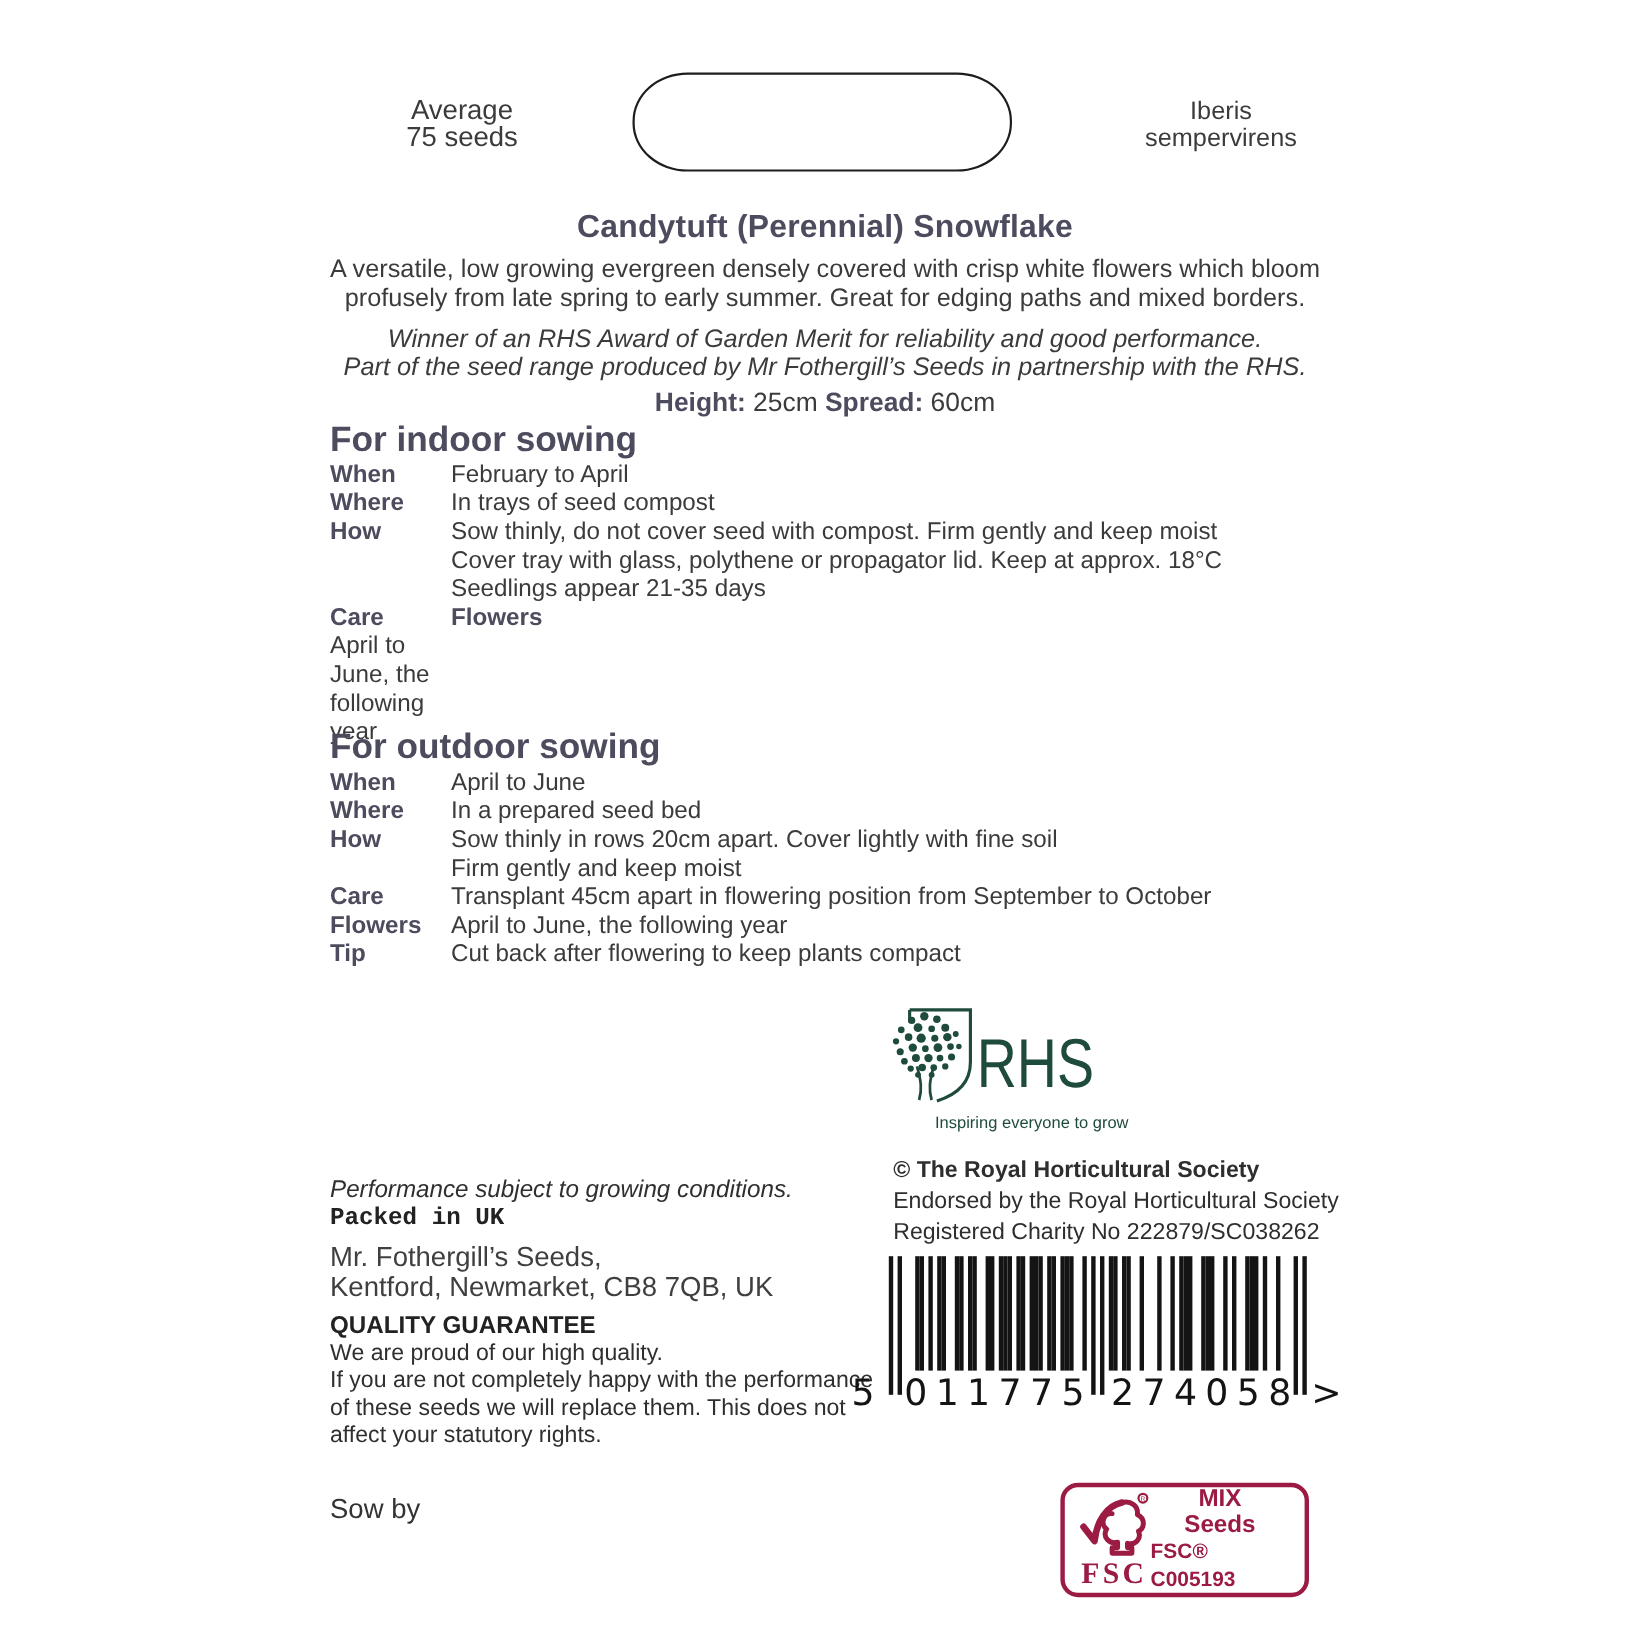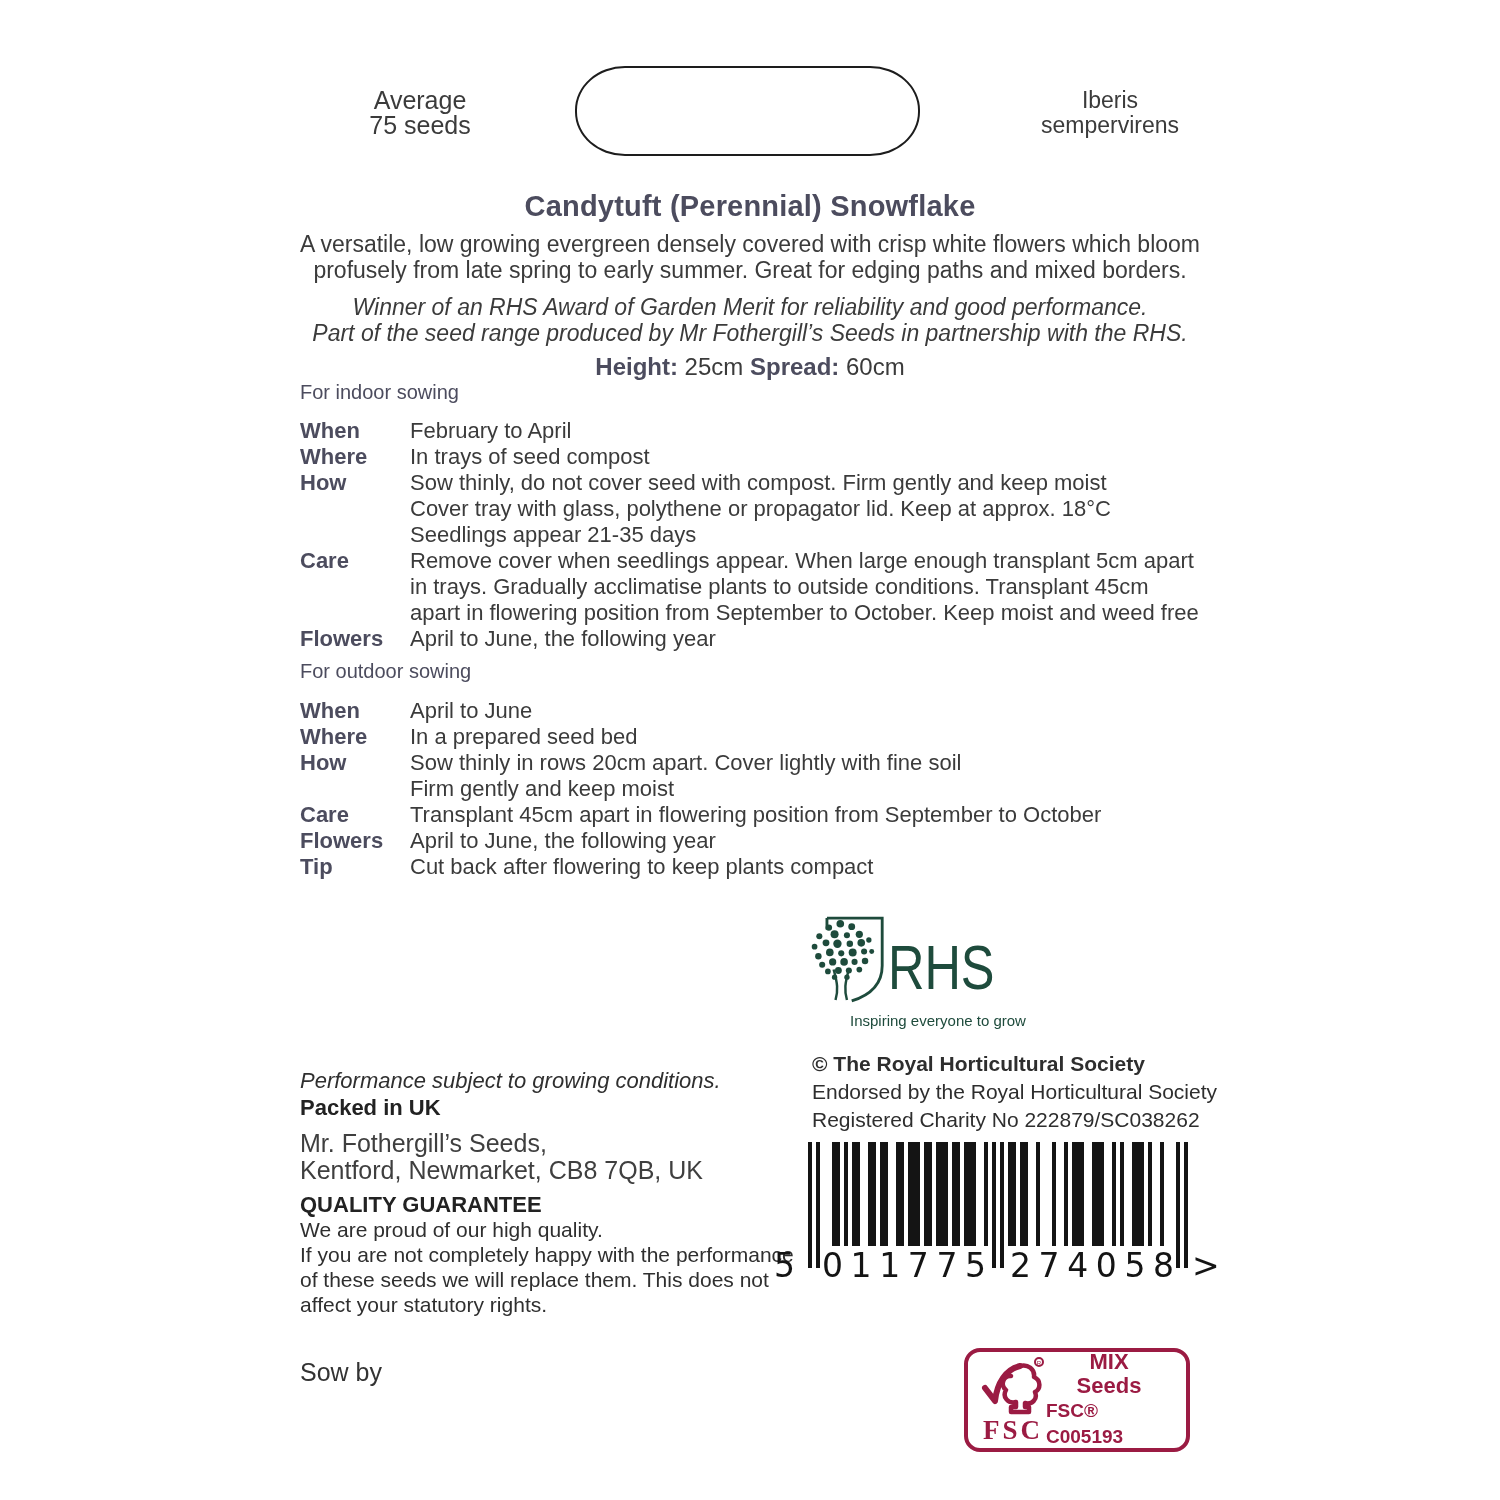--- a/index.html
+++ b/index.html
@@ -19,38 +19,38 @@
   .botanical{left:1005px;top:88px;width:210px;font-size:23px;line-height:25px;}
 
   
   .title{left:0;top:190px;width:1500px;font-size:29px;font-weight:bold;color:var(--slate,#4c4c5e);letter-spacing:.2px;}
   .desc{left:0;top:231px;width:1500px;font-size:23px;line-height:26px;}
   .award{left:0;top:294px;width:1500px;font-size:23px;line-height:26px;font-style:italic;}
   .dims{left:0;top:353px;width:1500px;font-size:24px;}
   .dims b{color:var(--slate,#4c4c5e);}
 
   
-  .section-heading{font-size:20px;font-weight:normal;color:var(--slate,#4c4c5e);}
+  .section-heading{font-size:32px;font-weight:bold;color:var(--slate,#4c4c5e);}
   .indoor-heading{left:300px;top:381px;}
   .outdoor-heading{left:300px;top:660px;}
   .sow-table{display:grid;grid-template-columns:110px 1fr;column-gap:0;row-gap:0;
     font-size:22px;line-height:26px;width:910px;}
   .indoor-table{left:300px;top:418px;}
   .outdoor-table{left:300px;top:698px;}
   .sow-table .lbl{font-weight:bold;color:var(--slate,#4c4c5e);}
 
   
   .rhs-logo{left:806px;top:912px;width:200px;height:96px;}
   .rhs-tagline{left:812px;top:1012px;font-size:15px;color:var(--green,#1e4b3c);margin-left:38px;}
   .rhs-text{left:812px;top:1050px;font-size:21px;line-height:28px;color:#2e2e2e;}
   .rhs-text .bold{font-weight:bold;}
 
   
   .perf{left:300px;top:1068px;font-size:22px;font-style:italic;color:#2f2f2f;}
-  .packed{left:300px;top:1095px;font-size:22px;font-weight:bold;color:#222;}
+  .packed{left:300px;top:1095px;font-size:22px;font-weight:bold;color:#222;font-family:Liberation Mono, monospace;}
   .address{left:300px;top:1130px;font-size:25px;line-height:27px;color:#3f3f3f;}
   .qg-head{left:300px;top:1192px;font-size:22px;font-weight:bold;color:#222;}
   .qg-body{left:300px;top:1217px;font-size:21px;line-height:25px;color:#2f2f2f;}
   .sow-by{left:300px;top:1358px;font-size:25px;color:#333;}
 
   
   .barcode{left:778px;top:1142px;width:430px;height:158px;}
   .barcode .bars{position:absolute;left:30px;top:0;width:380px;height:126px;}
   .barcode .bar{position:absolute;top:0;background:#141414;}
   .barcode .digit{position:absolute;top:104px;font-size:33px;color:#141414;
@@ -92,23 +92,20 @@
 <div class="abs sow-table indoor-table">
   <div class="lbl">When</div>
   <div class="pre">February to April</div>
   <div class="lbl">Where</div>
   <div class="pre">In trays of seed compost</div>
   <div class="lbl">How</div>
   <div class="pre">Sow thinly, do not cover seed with compost. Firm gently and keep moist
 Cover tray with glass, polythene or propagator lid. Keep at approx. 18°C
 Seedlings appear 21-35 days</div>
   <div class="lbl">Care</div>
-  <div class="pre">Remove cover when seedlings appear. When large enough transplant 5cm apart
-in trays. Gradually acclimatise plants to outside conditions. Transplant 45cm
-apart in flowering position from September to October. Keep moist and weed free</div>
   <div class="lbl">Flowers</div>
   <div class="pre">April to June, the following year</div>
 </div>
 
 <div class="abs section-heading outdoor-heading">For outdoor sowing</div>
 <div class="abs sow-table outdoor-table">
   <div class="lbl">When</div>
   <div class="pre">April to June</div>
   <div class="lbl">Where</div>
   <div class="pre">In a prepared seed bed</div>

